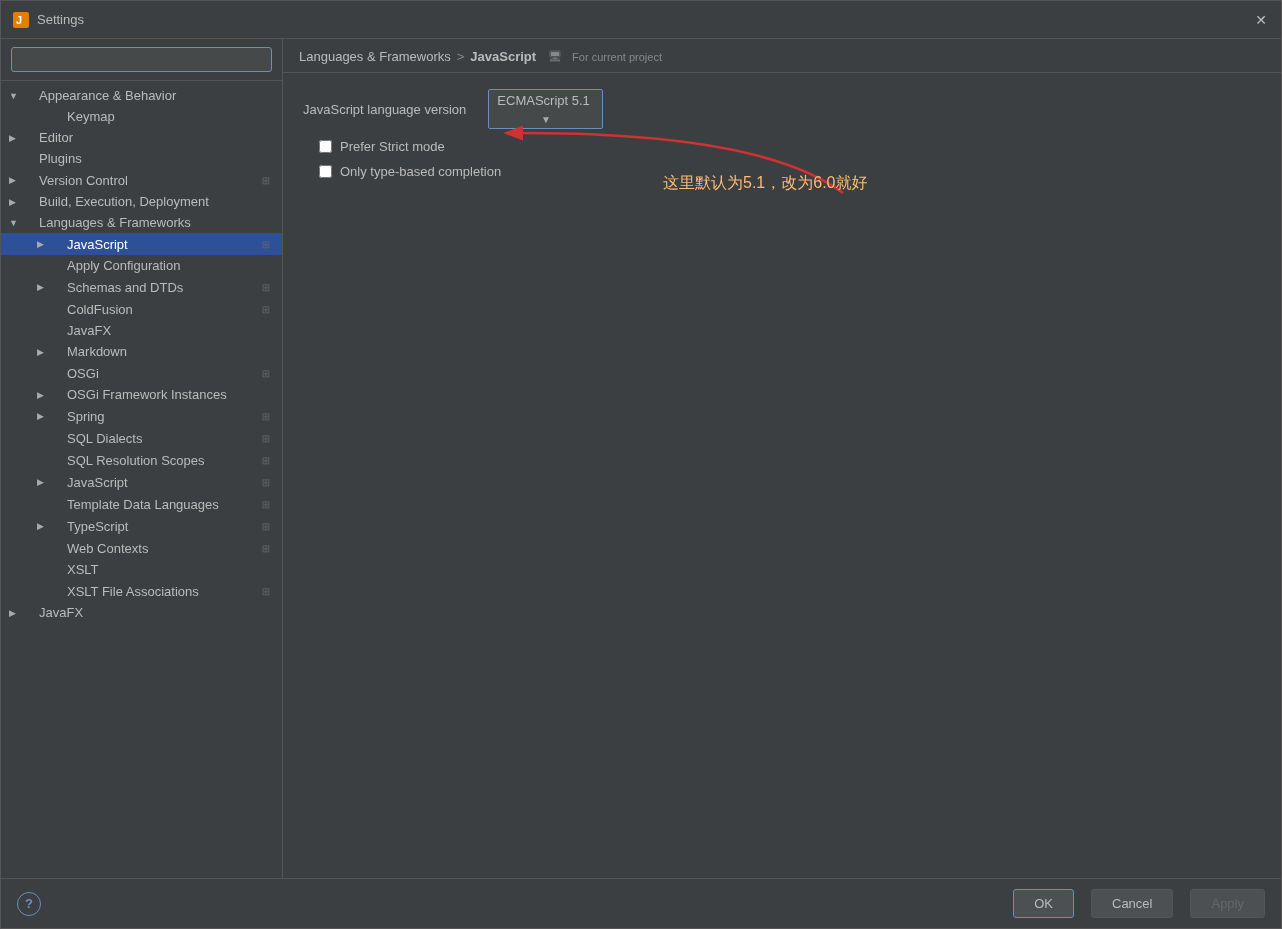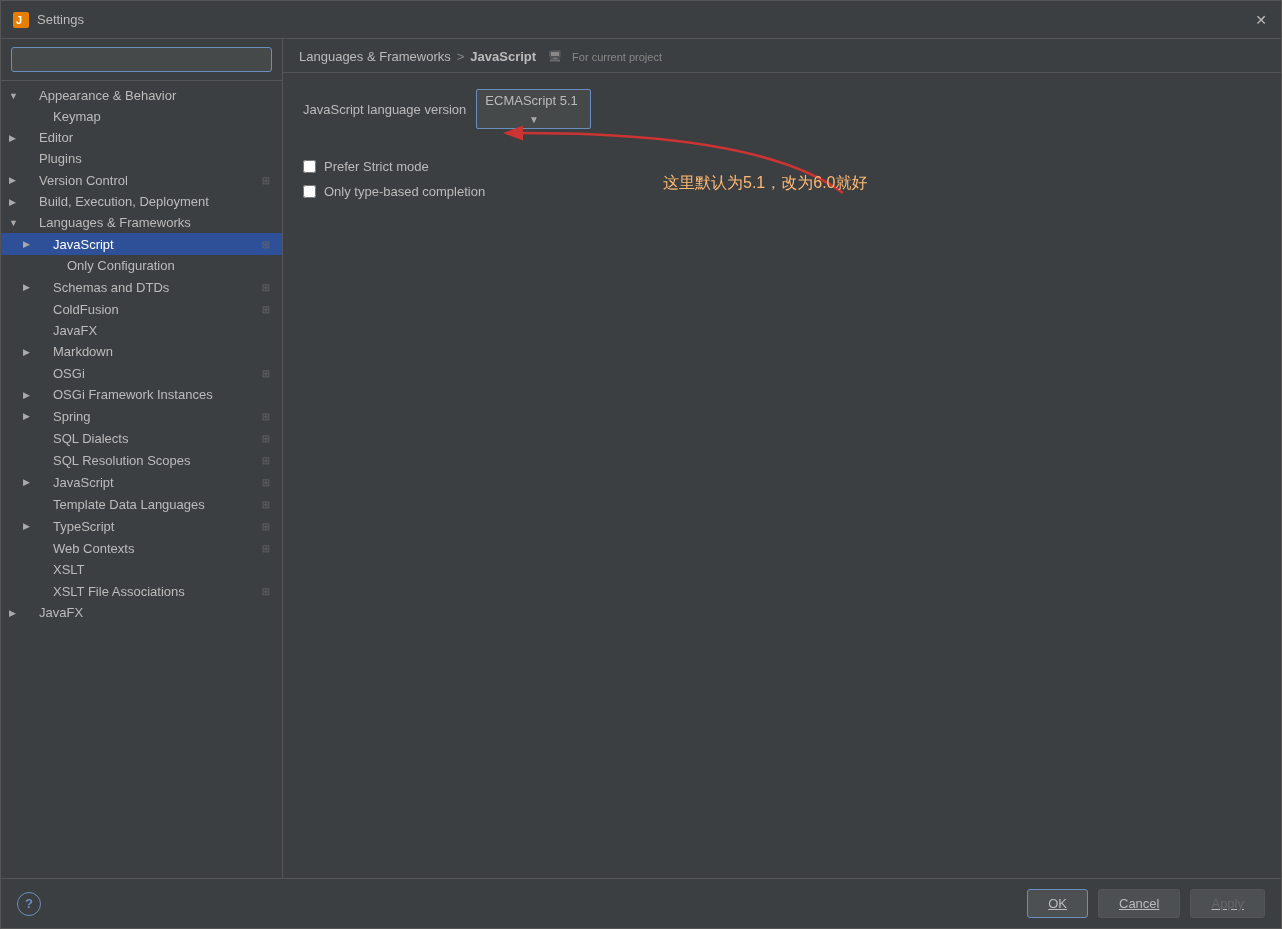--- a/index.html
+++ b/index.html
@@ -133,21 +133,22 @@
     }
     .main-content {
       flex: 1;
       padding: 16px 20px;
       overflow: auto;
       position: relative;
     }
     .form-row {
       display: flex;
       align-items: center;
-      margin-bottom: 30px;
+      margin-bottom: 10px;
+      gap: 12px;
     }
     .form-label {
       color: #bbbbbb;
       font-size: 13px;
       margin-right: 10px;
       white-space: nowrap;
     }
     .version-select {
       background: #45494a;
       border: 1px solid #6c8ebf;
@@ -172,20 +173,21 @@
       padding-right: 4px;
     }
     .dropdown-arrow {
       font-size: 10px;
       color: #aaa;
     }
     .checkbox-row {
       display: flex;
       align-items: center;
       margin-bottom: 10px;
+      margin-left: 16px;
     }
     .checkbox-row input[type="checkbox"] {
       margin-right: 8px;
       accent-color: #4a6da7;
     }
     .checkbox-label {
       color: #bbbbbb;
       font-size: 13px;
     }
     .bottom-bar {
@@ -207,22 +209,21 @@
       background: transparent;
       cursor: pointer;
       font-size: 13px;
       font-weight: bold;
       display: flex;
       align-items: center;
       justify-content: center;
     }
     .action-buttons {
       display: flex;
-      gap: 10px;
-      text-decoration: underline;
+      gap: 17px;
     }
     .btn {
       padding: 6px 20px;
       border-radius: 3px;
       font-size: 13px;
       cursor: pointer;
       border: 1px solid #555;
       color: #bbbbbb;
       background: #4c5052;
     }
@@ -230,21 +231,21 @@
       background: #4c5052;
       border-color: #6c8ebf;
     }
     .btn:disabled {
       color: #666;
       cursor: not-allowed;
     }
 
     
     .level0 { padding-left: 8px; }
-    .level1 { padding-left: 22px; }
+    .level1 { padding-left: 36px; }
     .level2 { padding-left: 36px; }
 
     .icon-box {
       width: 16px;
       height: 16px;
       margin-left: 4px;
       display: flex;
       align-items: center;
       justify-content: center;
       color: #666;
@@ -312,21 +313,21 @@
         </div>
 
         <div class="nav-item level1 selected">
           <span class="arrow">▶</span>
           <span class="nav-item-label">JavaScript</span>
           <span class="icon-box">⊞</span>
         </div>
 
         <div class="nav-item level2">
           <span class="arrow">&nbsp;&nbsp;</span>
-          <span class="nav-item-label">Only Configuration</span>
+          <span class="nav-item-label">Apply Configuration</span>
         </div>
 
         <div class="nav-item level1">
           <span class="arrow">▶</span>
           <span class="nav-item-label">Schemas and DTDs</span>
           <span class="icon-box">⊞</span>
         </div>
 
         <div class="nav-item level1">
           <span class="arrow">&nbsp;&nbsp;</span>

